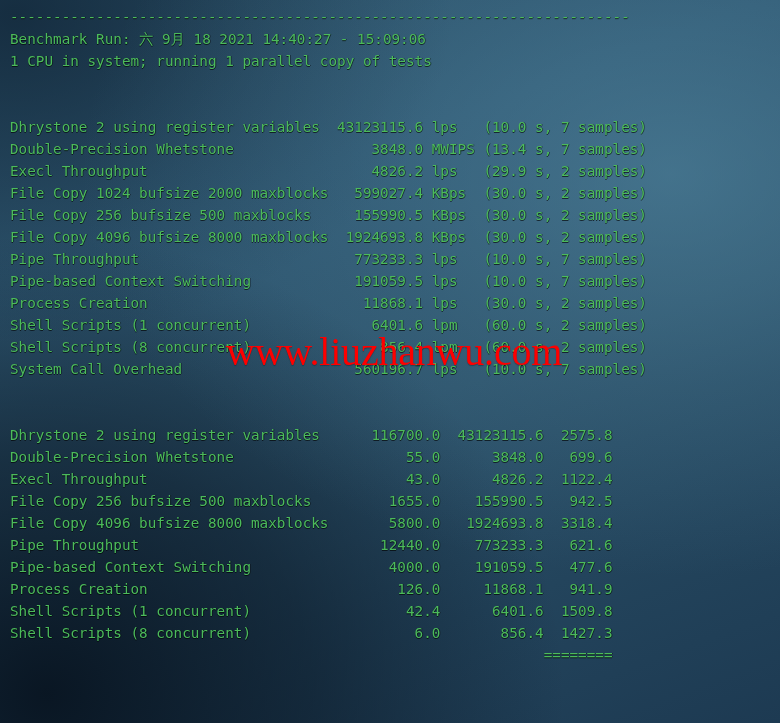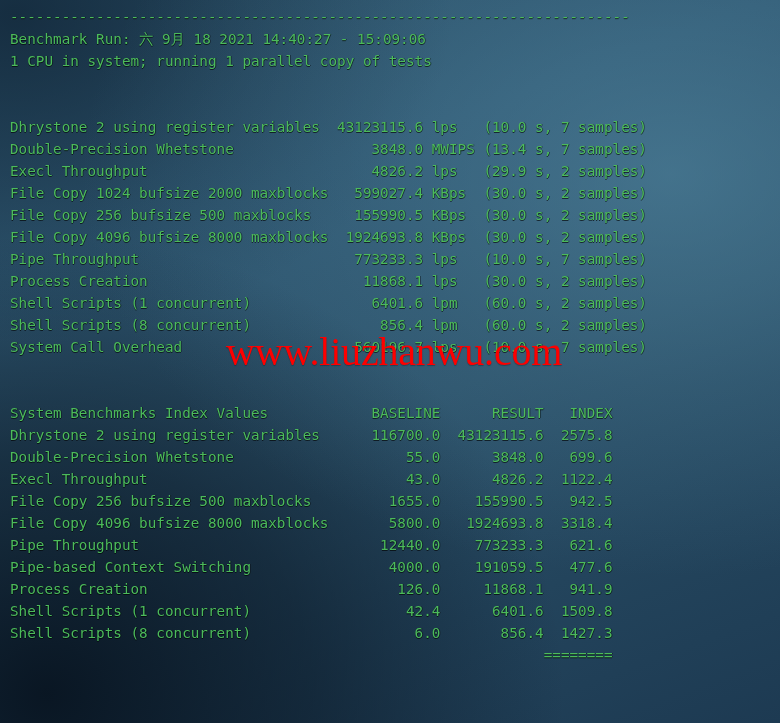--- a/index.html
+++ b/index.html
@@ -78,27 +78,27 @@
       <div class="line">1 CPU in system; running 1 parallel copy of tests</div>
       <div class="line blank">&nbsp;</div>
       <div class="line blank">&nbsp;</div>
       <div class="line">Dhrystone 2 using register variables  43123115.6 lps   (10.0 s, 7 samples)</div>
       <div class="line">Double-Precision Whetstone                3848.0 MWIPS (13.4 s, 7 samples)</div>
       <div class="line">Execl Throughput                          4826.2 lps   (29.9 s, 2 samples)</div>
       <div class="line">File Copy 1024 bufsize 2000 maxblocks   599027.4 KBps  (30.0 s, 2 samples)</div>
       <div class="line">File Copy 256 bufsize 500 maxblocks     155990.5 KBps  (30.0 s, 2 samples)</div>
       <div class="line">File Copy 4096 bufsize 8000 maxblocks  1924693.8 KBps  (30.0 s, 2 samples)</div>
       <div class="line">Pipe Throughput                         773233.3 lps   (10.0 s, 7 samples)</div>
+      <div class="line">Pipe-based Context Switching            191059.5 lps   (10.0 s, 7 samples)</div>
       <div class="line">Process Creation                         11868.1 lps   (30.0 s, 2 samples)</div>
       <div class="line">Shell Scripts (1 concurrent)              6401.6 lpm   (60.0 s, 2 samples)</div>
       <div class="line">Shell Scripts (8 concurrent)               856.4 lpm   (60.0 s, 2 samples)</div>
       <div class="line">System Call Overhead                    560196.7 lps   (10.0 s, 7 samples)</div>
       <div class="line blank">&nbsp;</div>
       <div class="line blank">&nbsp;</div>
-      <div class="line">System Benchmarks Index Values            BASELINE      RESULT   INDEX</div>
       <div class="line">Dhrystone 2 using register variables      116700.0  43123115.6  2575.8</div>
       <div class="line">Double-Precision Whetstone                    55.0      3848.0   699.6</div>
       <div class="line">Execl Throughput                              43.0      4826.2  1122.4</div>
       <div class="line">File Copy 256 bufsize 500 maxblocks         1655.0    155990.5   942.5</div>
       <div class="line">File Copy 4096 bufsize 8000 maxblocks       5800.0   1924693.8  3318.4</div>
       <div class="line">Pipe Throughput                            12440.0    773233.3   621.6</div>
       <div class="line">Pipe-based Context Switching                4000.0    191059.5   477.6</div>
       <div class="line">Process Creation                             126.0     11868.1   941.9</div>
       <div class="line">Shell Scripts (1 concurrent)                  42.4      6401.6  1509.8</div>
       <div class="line">Shell Scripts (8 concurrent)                   6.0       856.4  1427.3</div>

